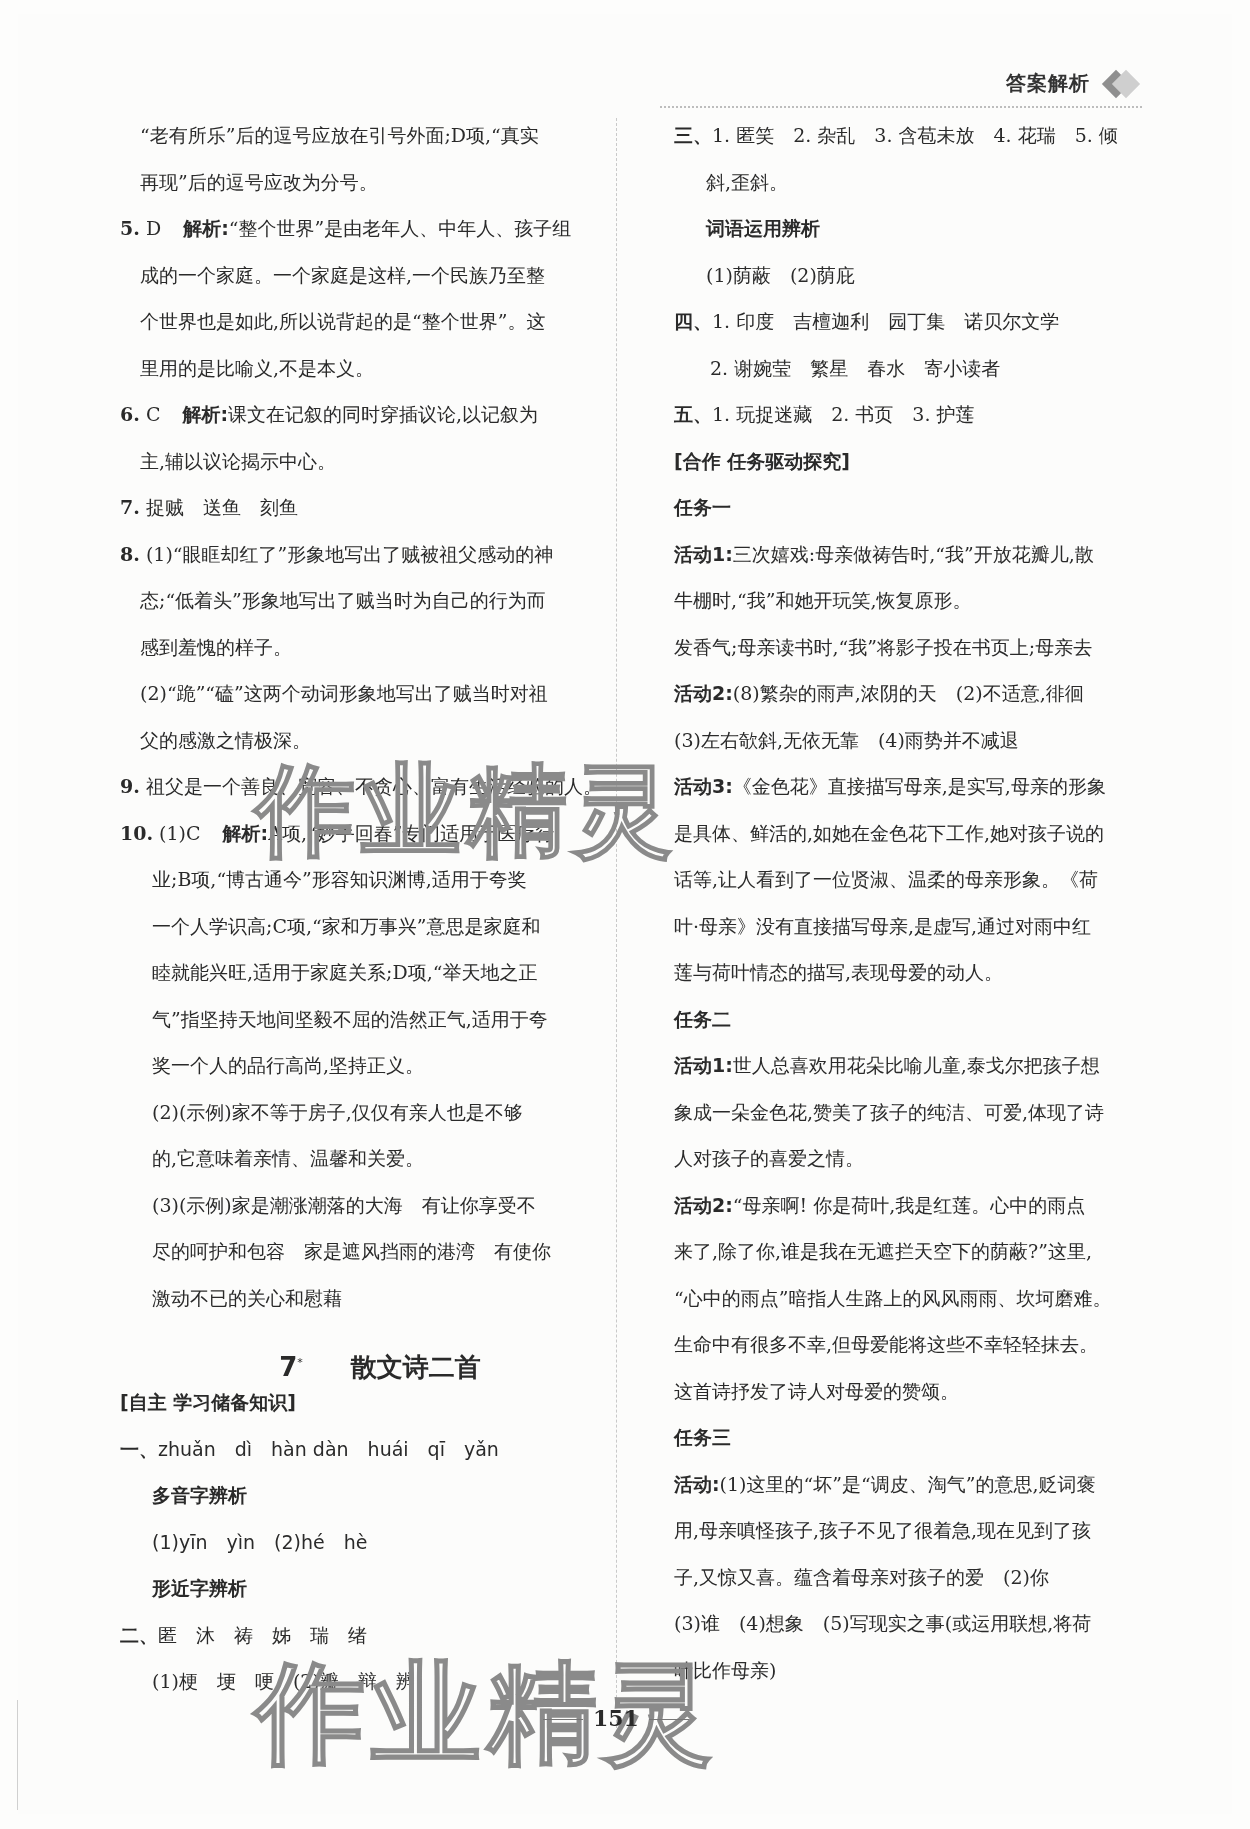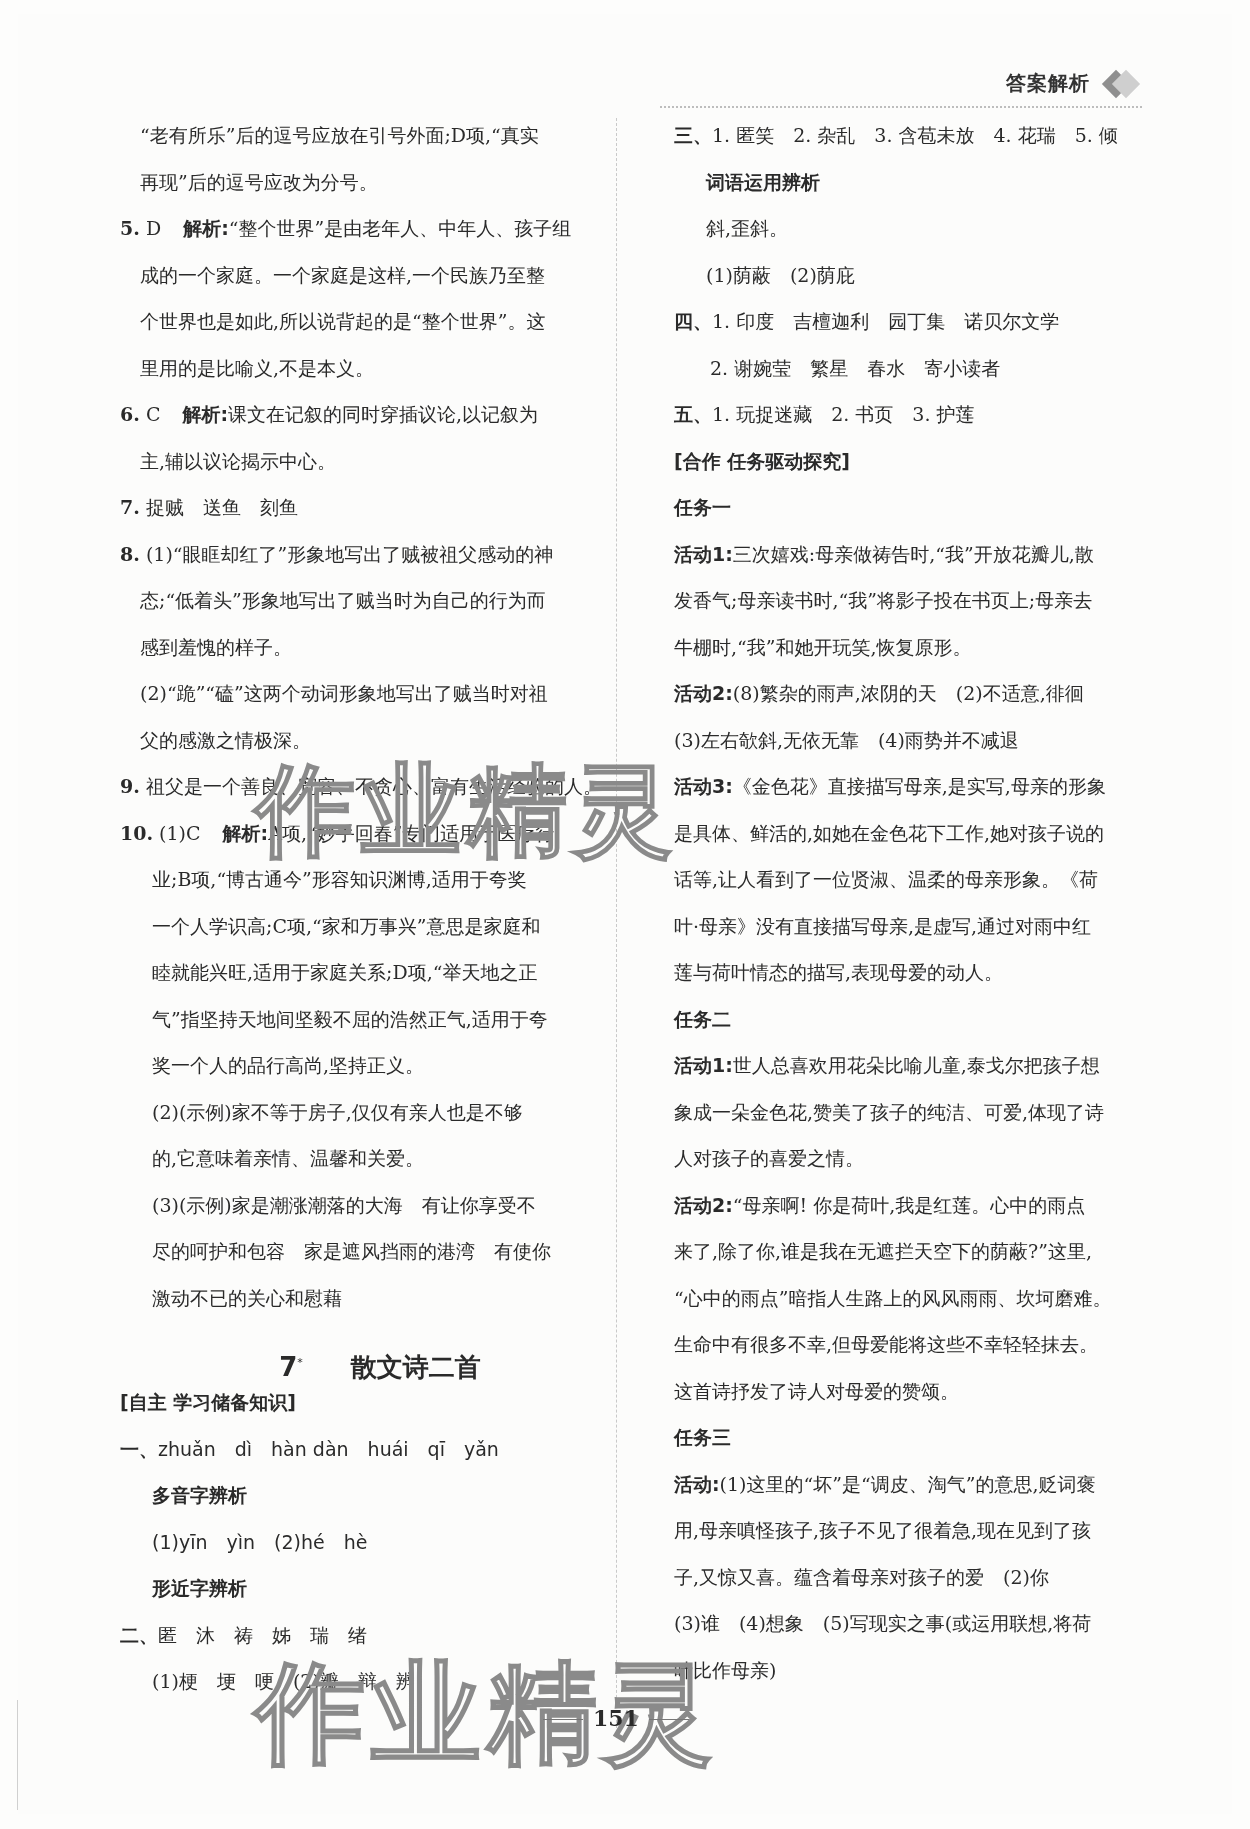--- a/index.html
+++ b/index.html
@@ -172,41 +172,41 @@
   <div class="line">
     <span class="heading">二、</span><span>匿　沐　祷　姊　瑞　绪</span>
   </div>
   <div class="line ind4">(1)梗　埂　哽　(2)瓣　辩　辨</div>
 </div>
 
 <div class="col right">
   <div class="line">
     <span class="heading">三、</span><span>1. 匿笑　2. 杂乱　3. 含苞未放　4. 花瑞　5. 倾</span>
   </div>
+  <div class="line ind4">斜,歪斜。</div>
   <div class="line sub-heading ind4">词语运用辨析</div>
-  <div class="line ind4">斜,歪斜。</div>
   <div class="line ind4">(1)荫蔽　(2)荫庇</div>
 
   <div class="line">
     <span class="heading">四、</span><span>1. 印度　吉檀迦利　园丁集　诺贝尔文学</span>
   </div>
   <div class="line ind4" style="padding-left:36px">2. 谢婉莹　繁星　春水　寄小读者</div>
 
   <div class="line">
     <span class="heading">五、</span><span>1. 玩捉迷藏　2. 书页　3. 护莲</span>
   </div>
 
   <div class="line heading">[合作 任务驱动探究]</div>
 
   <div class="line heading">任务一</div>
   <div class="line">
     <span class="kw">活动1:</span><span>三次嬉戏:母亲做祷告时,“我”开放花瓣儿,散</span>
   </div>
+  <div class="line">牛棚时,“我”和她开玩笑,恢复原形。</div>
   <div class="line">发香气;母亲读书时,“我”将影子投在书页上;母亲去</div>
-  <div class="line">牛棚时,“我”和她开玩笑,恢复原形。</div>
 
   <div class="line">
     <span class="kw">活动2:</span><span>(8)繁杂的雨声,浓阴的天　(2)不适意,徘徊</span>
   </div>
   <div class="line">(3)左右欹斜,无依无靠　(4)雨势并不减退</div>
 
   <div class="line">
     <span class="kw">活动3:</span><span>《金色花》直接描写母亲,是实写,母亲的形象</span>
   </div>
   <div class="line">是具体、鲜活的,如她在金色花下工作,她对孩子说的</div>

